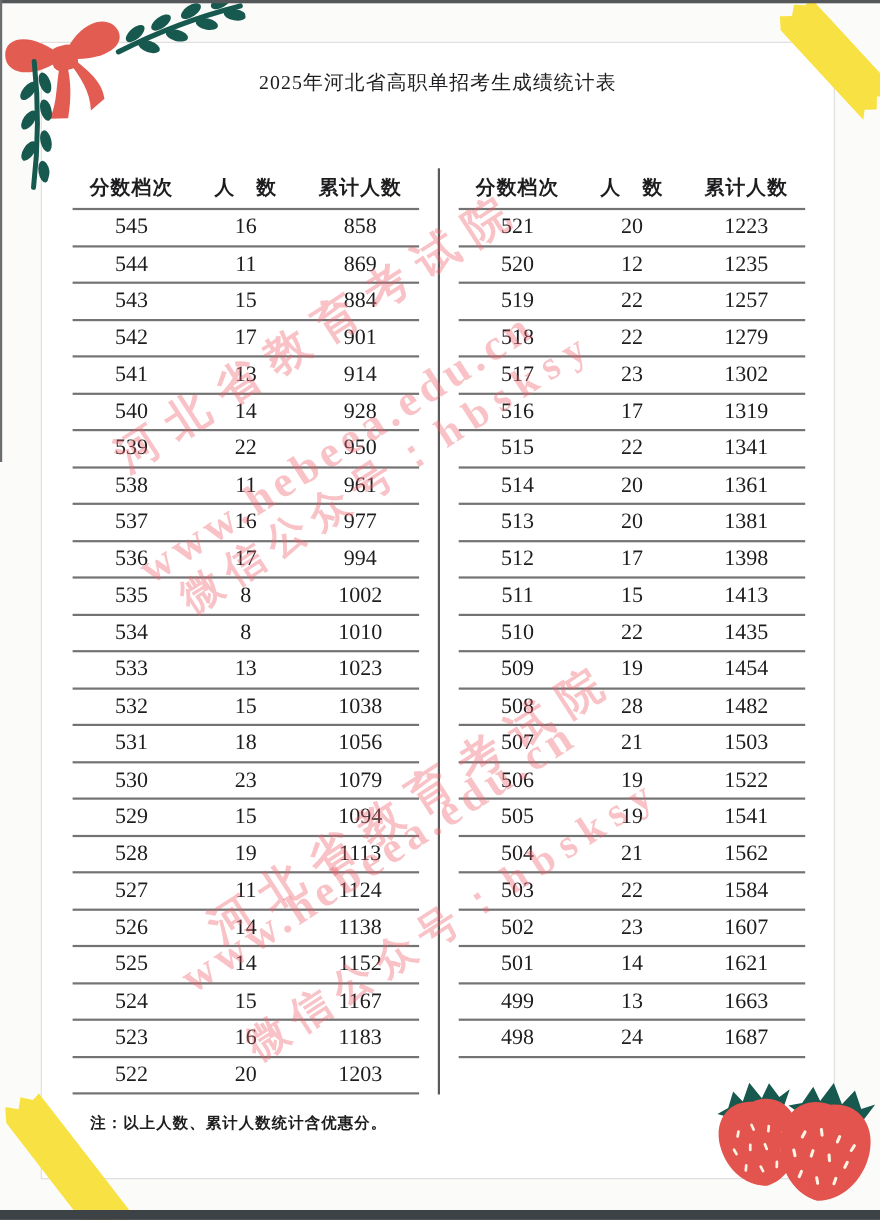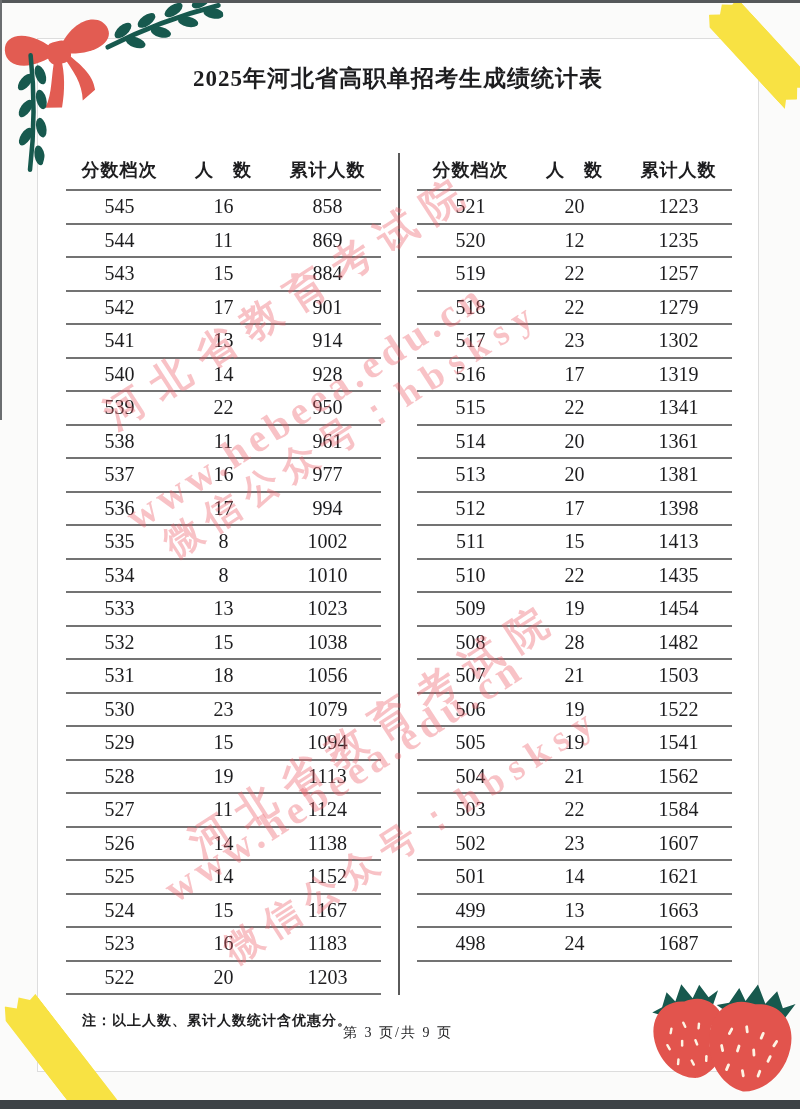--- a/index.html
+++ b/index.html
@@ -14,21 +14,21 @@
   .edge-bottom{position:absolute;left:0;bottom:0;width:100%;height:9px;background:#3d4246;z-index:9;}
   .edge-left{position:absolute;left:0;top:0;width:2px;height:420px;background:#6b6e70;z-index:9;}
 
   
   .page{
     position:absolute;left:37px;top:38px;width:722px;height:1034px;
     background:#ffffff;border:1px solid #dddddd;box-sizing:border-box;
     overflow:hidden;z-index:1;
   }
   .title1{margin:0;position:absolute;left:0;top:24px;width:100%;text-align:center;
-    font-size:23px;font-weight:bold;letter-spacing:1px;}
+    font-size:18px;font-weight:normal;letter-spacing:1px;}
   .title2{margin:0;position:absolute;left:0;top:58px;width:100%;text-align:center;
     font-size:19px;font-weight:bold;letter-spacing:1px;}
 
   .tables{position:absolute;left:28px;top:112px;width:666px;display:flex;align-items:stretch;}
   .score-table{width:315px;}
   .divider{width:2px;background:#5a5a5a;margin:2px 17px 0 17px;}
   .t-row{
     display:grid;grid-template-columns:34% 32% 34%;
     height:33.5px;box-sizing:border-box;border-bottom:2px solid #737373;
     align-items:center;text-align:center;
@@ -319,21 +319,20 @@
         </div>
         <div class="t-row">
           <span>498</span>
           <span>24</span>
           <span>1687</span>
         </div>
       </div>
   </div>
 
   <p class="note">注：以上人数、累计人数统计含优惠分。</p>
-  <p class="pageno">第 3 页/共 9 页</p>
 
   <div class="wm-layer">
     <span class="wm wm-cn" style="left:70px;top:352px;">河北省教育考试院</span>
     <span class="wm wm-url" style="left:92px;top:458px;">www.hebeea.edu.cn</span>
     <span class="wm wm-wx" style="left:130px;top:484px;">微信公众号：hbsksy</span>
     <span class="wm wm-cn" style="left:155px;top:780px;">河北省教育考试院</span>
     <span class="wm wm-url" style="left:130px;top:830px;">www.hebeea.edu.cn</span>
     <span class="wm wm-wx" style="left:190px;top:890px;">微信公众号：hbsksy</span>
   </div>
 </div>

